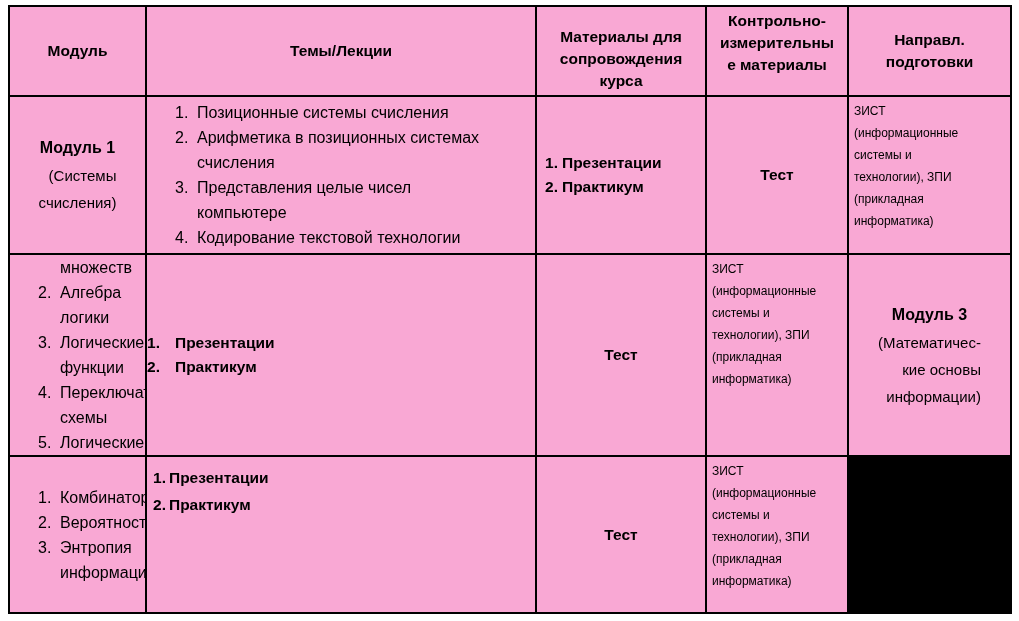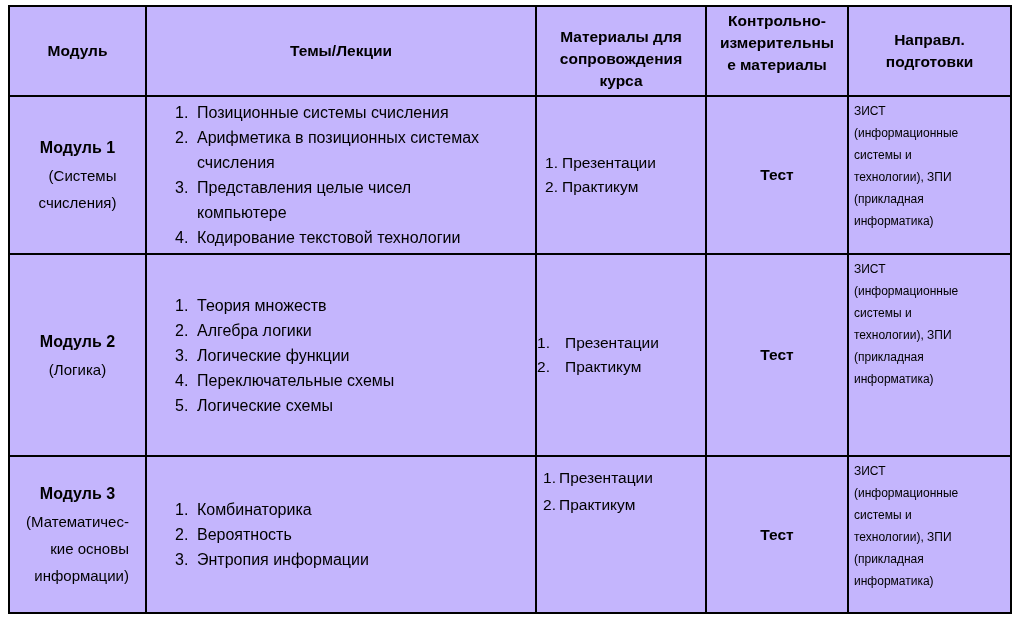--- a/index.html
+++ b/index.html
@@ -15,21 +15,21 @@
     position: absolute;
     left: 8px; top: 5px;
     display: grid;
     grid-template-columns: 135px 388px 168px 140px 161px;
     grid-template-rows: 88px 156px 200px 155px;
     gap: 2px;
     background: #000000;
     border: 2px solid #000000;
   }
   .cell {
-    background: #c4b5fd;
+    background: #f9a8d4;
     display: flex;
     flex-direction: column;
     justify-content: center;
     overflow: hidden;
   }
   
   .hcell {
     align-items: center;
     text-align: center;
     font-weight: bold;
@@ -53,21 +53,21 @@
     font-size: 16px;
     line-height: 25px;
     white-space: pre-line;
   }
   ol.numlist li::before {
     content: counter(n) ".";
     position: absolute;
     left: 0; top: 0;
   }
   
-  .materials-cell { font-size: 15.5px; }
+  .materials-cell { font-size: 15.5px; font-weight: bold; }
   .materials-cell ol.numlist li { font-size: 15.5px; line-height: 24px; }
   .mat-row1 ol.numlist { margin-left: 8px; }
   .mat-row1 ol.numlist li { padding-left: 17px; }
   .mat-row2 ol.numlist { margin-left: 0; }
   .mat-row2 ol.numlist li { padding-left: 28px; }
   .mat-row3 { justify-content: flex-start; padding-top: 7px; }
   .mat-row3 ol.numlist { margin-left: 6px; }
   .mat-row3 ol.numlist li { padding-left: 16px; line-height: 27px; }
   
   .assessment-cell { align-items: center; text-align: center; font-size: 15.5px; font-weight: bold; }
@@ -118,24 +118,20 @@
     </ol>
   </div>
   <div class="cell assessment-cell">Тест</div>
   <div class="cell directions-cell">ЗИСТ
 (информационные
 системы и
 технологии), ЗПИ
 (прикладная
 информатика)</div>
 
-  <div class="cell module-cell">
-    <div class="module-title">Модуль 2</div>
-    <div class="module-subtitle">(Логика)</div>
-  </div>
   <div class="cell topics-cell">
     <ol class="numlist">
       <li>Теория множеств</li>
       <li>Алгебра логики</li>
       <li>Логические функции</li>
       <li>Переключательные схемы</li>
       <li>Логические схемы</li>
     </ol>
   </div>
   <div class="cell materials-cell mat-row2">

